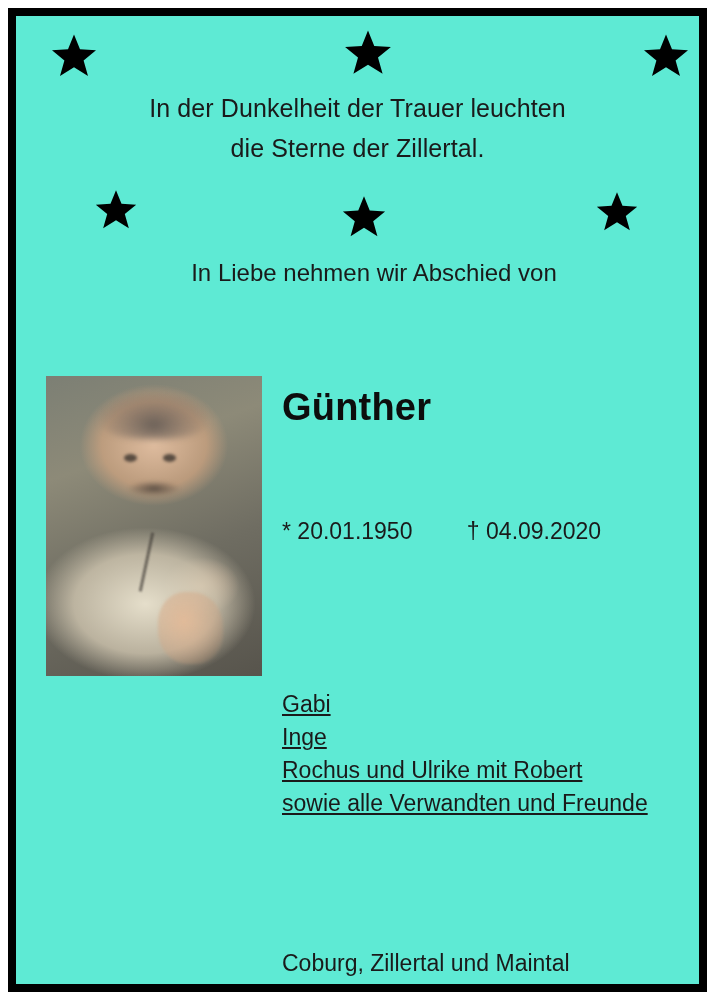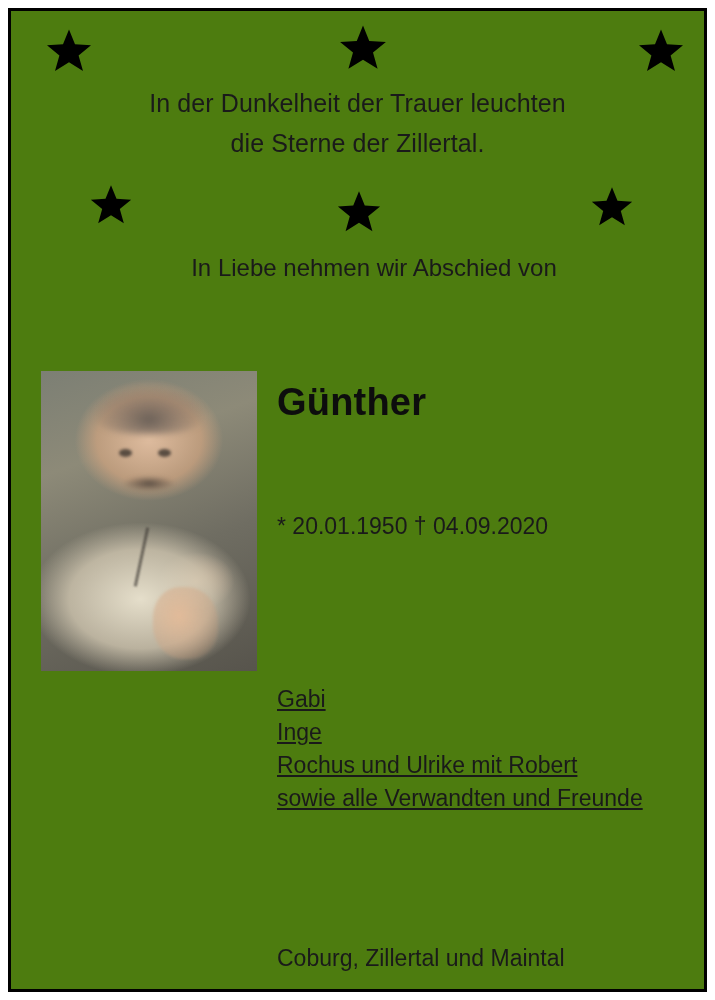--- a/index.html
+++ b/index.html
@@ -20,22 +20,22 @@
     width: 715px;
     height: 1000px;
     background: #ffffff;
     padding: 8px;
   }
   .frame {
     position: relative;
     box-sizing: border-box;
     width: 100%;
     height: 100%;
-    border: 3px solid #000000;
-    background: #4d7c0f;
+    border: 8px solid #000000;
+    background: #5eead4;
     overflow: hidden;
   }
 
   
   .star {
     position: absolute;
     width: 0;
     height: 0;
     color: #000000;
     line-height: 0;
@@ -156,21 +156,21 @@
   }
   .dates {
     position: absolute;
     left: 266px;
     top: 500px;
     font-size: 23px;
     line-height: 30px;
     color: #1a1a1a;
     white-space: nowrap;
   }
-  .dates .born { }
+  .dates .born { margin-right: 48px; }
 
   
   .mourners {
     position: absolute;
     left: 266px;
     top: 672px;
     font-size: 23px;
     line-height: 33px;
     color: #1a1a1a;
     text-decoration: underline;

